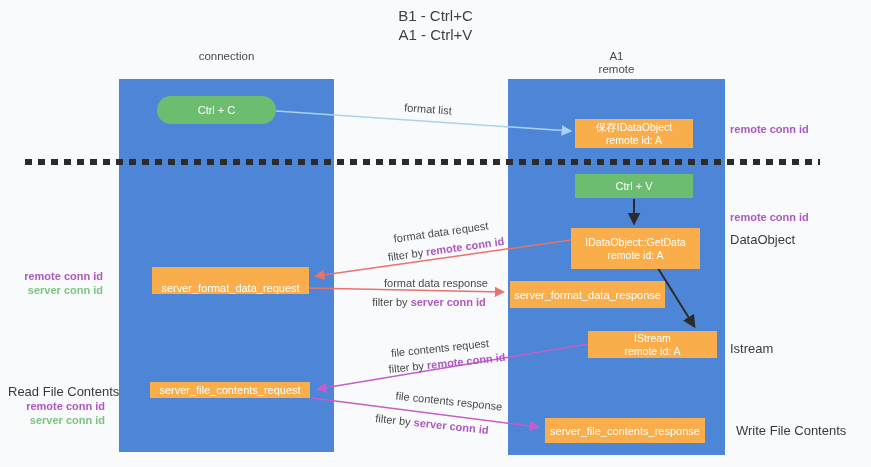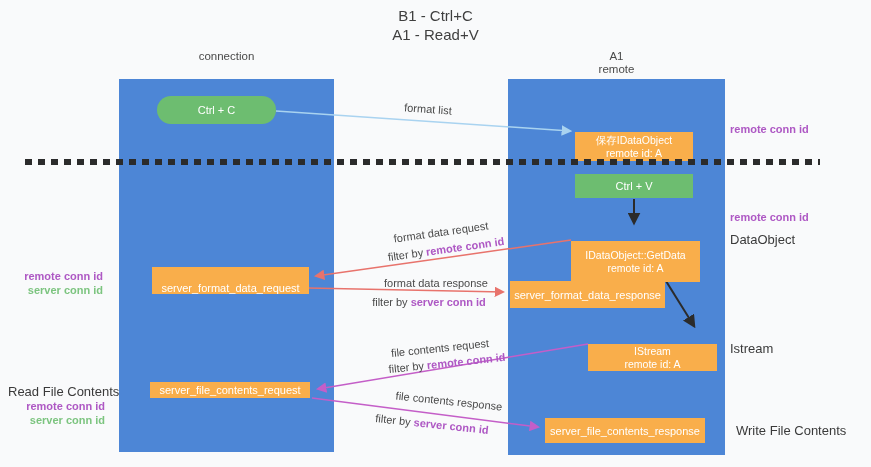--- a/index.html
+++ b/index.html
@@ -6,40 +6,40 @@
   body{font-family:"Liberation Sans","DejaVu Sans",sans-serif;}
   .canvas{position:relative;width:871px;height:467px;background:#f9fafb;overflow:hidden;}
   .lane{position:absolute;background:#4d86d6;z-index:1;}
   .hdr{position:absolute;text-align:center;font-size:11.5px;color:#4a4a4a;line-height:13px;z-index:2;}
   .title{position:absolute;left:0;top:7px;width:100%;text-align:center;font-size:15px;color:#3f3f3f;line-height:18.5px;z-index:2;}
   svg.wires{position:absolute;left:0;top:0;z-index:2;pointer-events:none;}
   .box{position:absolute;display:flex;flex-direction:column;align-items:center;justify-content:center;color:#ffffff;text-align:center;font-size:11px;z-index:3;}
   .box span{display:block;}
   .green{background:#6dbd70;}
   .orange{background:#f9ae4b;}
-  .two{font-size:10.5px;line-height:12.5px;margin-top:13px;}
+  .two{font-size:10.5px;line-height:12.5px;}
   .dashes{position:absolute;left:25px;top:159px;width:795px;height:6px;z-index:5;
           background:repeating-linear-gradient(90deg,#2b2b2b 0 7px,transparent 7px 13px);}
   .alabel{position:absolute;font-size:11px;color:#4a4a4a;white-space:nowrap;z-index:6;
           transform:translate(-50%,-50%) rotate(var(--r,0deg));}
   .slabel{position:absolute;font-size:11px;white-space:nowrap;z-index:6;}
   .purple{color:#ae58c4;font-weight:bold;}
   .greenlbl{color:#7cc47f;font-weight:bold;}
   .dark{color:#3a3a3a;font-size:13px;font-weight:normal;}
   .fb{margin-right:3px;}
   .ralign{text-align:right;}
 </style>
 </head>
 <body>
 
 <div class="canvas">
 
   <div class="title">
     <div>B1 - Ctrl+C</div>
-    <div>A1 - Read+V</div>
+    <div>A1 - Ctrl+V</div>
   </div>
 
   <div class="hdr" style="left:119px;top:50px;width:215px;">
     <div>connection</div>
   </div>
   <div class="hdr" style="left:508px;top:50px;width:217px;">
     <div>A1</div>
     <div>remote</div>
   </div>
 

